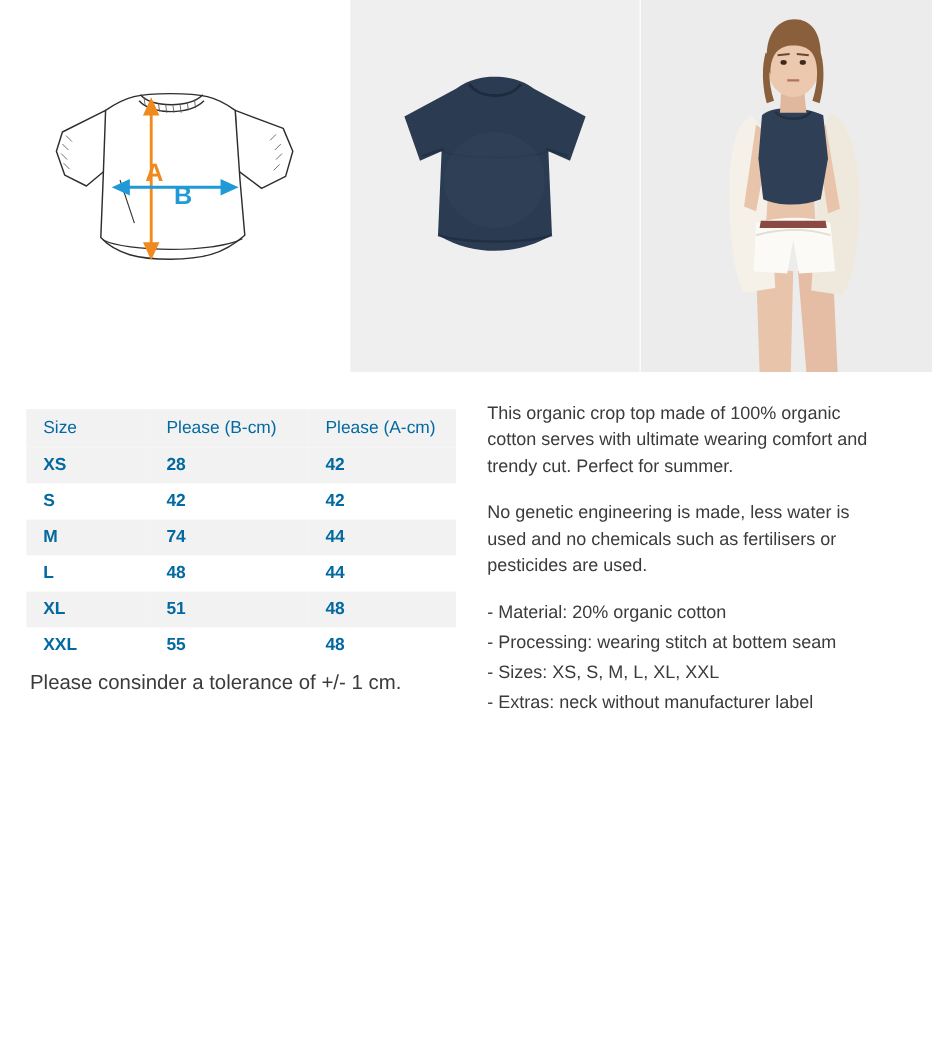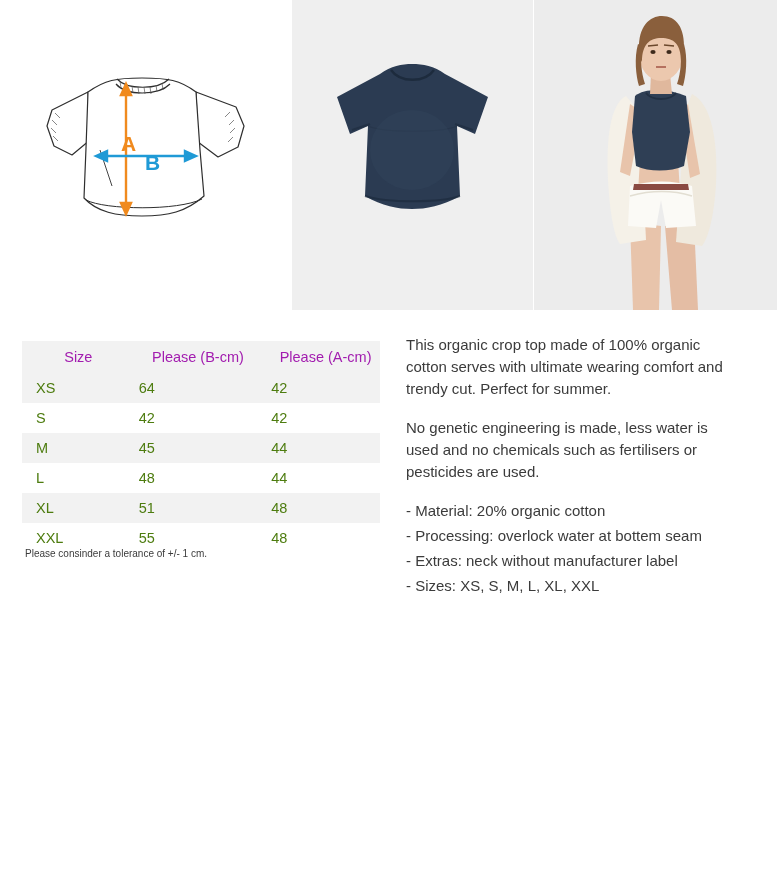--- a/index.html
+++ b/index.html
@@ -67,44 +67,45 @@
   .size-table {
     position: absolute;
     left: 22px;
     top: 31px;
     width: 358px;
     border-collapse: collapse;
     font-size: 14.5px;
   }
   .size-table th {
     font-weight: normal;
-    color: #a21caf;
-    text-align: center;
+    color: #0369a1;
+    text-align: left;
     padding: 8px 0 8px 14px;
     background: #f2f2f2;
     font-size: 14.5px;
   }
   .size-table td {
     padding: 7px 0 7px 14px;
-    color: #4d7c0f;
+    color: #0369a1;
     font-size: 14.5px;
+    font-weight: bold;
   }
   .size-table tbody tr:nth-child(odd) { background: #f2f2f2; }
   .size-table tbody tr:nth-child(even) { background: #ffffff; }
   .col-size { width: 98px; }
   .col-width { width: 136px; }
   .col-length { width: 124px; }
   .size-table td.col-width, .size-table th.col-width { padding-left: 18px; }
   .size-table td.col-length, .size-table th.col-length { padding-left: 14px; }
 
   .tolerance {
     position: absolute;
     left: 25px;
-    top: 238px;
-    font-size: 10px;
+    top: 249px;
+    font-size: 17px;
     color: #3b3b3b;
   }
 
   
   .desc {
     position: absolute;
     left: 406px;
     top: 24px;
     width: 338px;
     font-size: 15px;
@@ -254,31 +255,31 @@
     <thead>
       <tr>
         <th class="col-size">Size</th>
         <th class="col-width">Please (B-cm)</th>
         <th class="col-length">Please (A-cm)</th>
       </tr>
     </thead>
     <tbody>
       <tr>
         <td class="col-size">XS</td>
-        <td class="col-width">64</td>
+        <td class="col-width">28</td>
         <td class="col-length">42</td>
       </tr>
       <tr>
         <td class="col-size">S</td>
         <td class="col-width">42</td>
         <td class="col-length">42</td>
       </tr>
       <tr>
         <td class="col-size">M</td>
-        <td class="col-width">45</td>
+        <td class="col-width">74</td>
         <td class="col-length">44</td>
       </tr>
       <tr>
         <td class="col-size">L</td>
         <td class="col-width">48</td>
         <td class="col-length">44</td>
       </tr>
       <tr>
         <td class="col-size">XL</td>
         <td class="col-width">51</td>
@@ -292,18 +293,18 @@
     </tbody>
   </table>
 
   <div class="tolerance">Please consinder a tolerance of +/- 1 cm.</div>
 
   <div class="desc">
     <p>This organic crop top made of 100% organic cotton serves with ultimate wearing comfort and trendy cut. Perfect for summer.</p>
     <p>No genetic engineering is made, less water is used and no chemicals such as fertilisers or pesticides are used.</p>
     <ul>
       <li>- Material: 20% organic cotton</li>
-      <li>- Processing: overlock water at bottem seam</li>
+      <li>- Processing: wearing stitch at bottem seam</li>
+      <li>- Sizes: XS, S, M, L, XL, XXL</li>
       <li>- Extras: neck without manufacturer label</li>
-      <li>- Sizes: XS, S, M, L, XL, XXL</li>
     </ul>
   </div>
 </div>
 
 </body></html>

